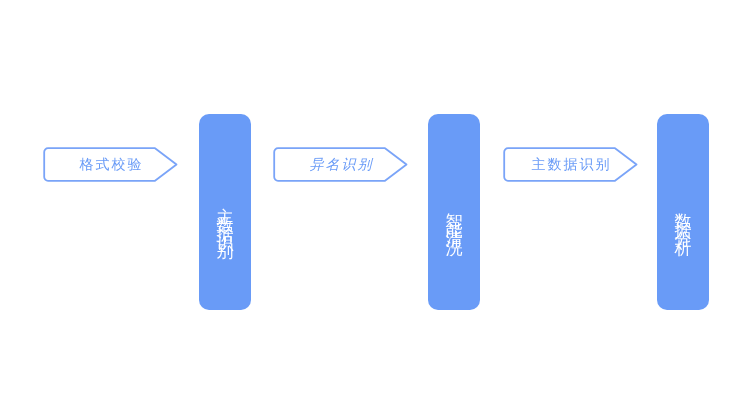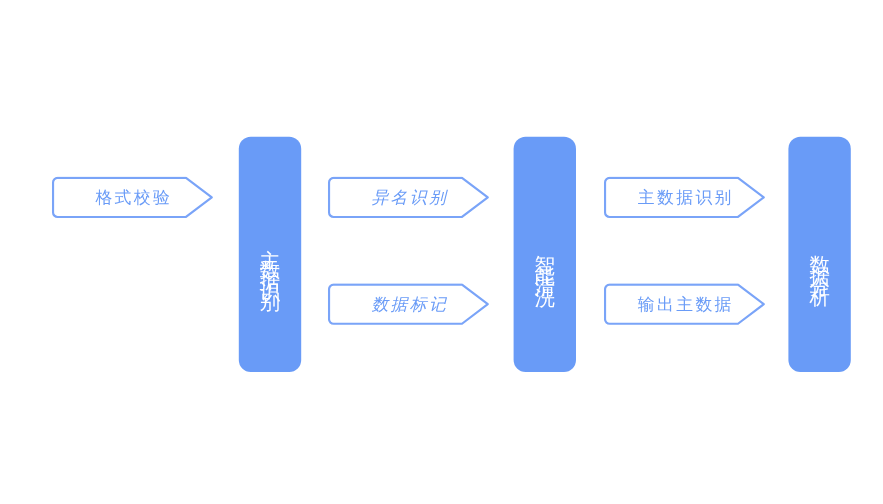--- a/index.html
+++ b/index.html
@@ -86,41 +86,29 @@
   <div class="stage-box stage1">
     <span class="stage-label">主数据识别</span>
   </div>
 
   <div class="arrow-step col2 row1">
     <svg viewBox="0 0 135 35" aria-hidden="true">
       <path d="M5,1.2 H112 L133.5,17.5 L112,33.8 H5 A3.8,3.8 0 0 1 1.2,30 V5 A3.8,3.8 0 0 1 5,1.2 Z" fill="#ffffff" stroke="currentColor" stroke-width="1.8" stroke-linejoin="round"></path>
     </svg>
     <span class="arrow-label">异名识别</span>
   </div>
-  <div class="arrow-step col2 row2">
-    <svg viewBox="0 0 135 35" aria-hidden="true">
-      <path d="M5,1.2 H112 L133.5,17.5 L112,33.8 H5 A3.8,3.8 0 0 1 1.2,30 V5 A3.8,3.8 0 0 1 5,1.2 Z" fill="#ffffff" stroke="currentColor" stroke-width="1.8" stroke-linejoin="round"></path>
-    </svg>
-    <span class="arrow-label">数据标记</span>
-  </div>
 
   <div class="stage-box stage2">
     <span class="stage-label">智能清洗</span>
   </div>
 
   <div class="arrow-step col3 row1">
     <svg viewBox="0 0 135 35" aria-hidden="true">
       <path d="M5,1.2 H112 L133.5,17.5 L112,33.8 H5 A3.8,3.8 0 0 1 1.2,30 V5 A3.8,3.8 0 0 1 5,1.2 Z" fill="#ffffff" stroke="currentColor" stroke-width="1.8" stroke-linejoin="round"></path>
     </svg>
     <span class="arrow-label">主数据识别</span>
   </div>
-  <div class="arrow-step col3 row2">
-    <svg viewBox="0 0 135 35" aria-hidden="true">
-      <path d="M5,1.2 H112 L133.5,17.5 L112,33.8 H5 A3.8,3.8 0 0 1 1.2,30 V5 A3.8,3.8 0 0 1 5,1.2 Z" fill="#ffffff" stroke="currentColor" stroke-width="1.8" stroke-linejoin="round"></path>
-    </svg>
-    <span class="arrow-label">输出主数据</span>
-  </div>
 
   <div class="stage-box stage3">
     <span class="stage-label">数据分析</span>
   </div>
 
 </div>
 
 </body></html>

